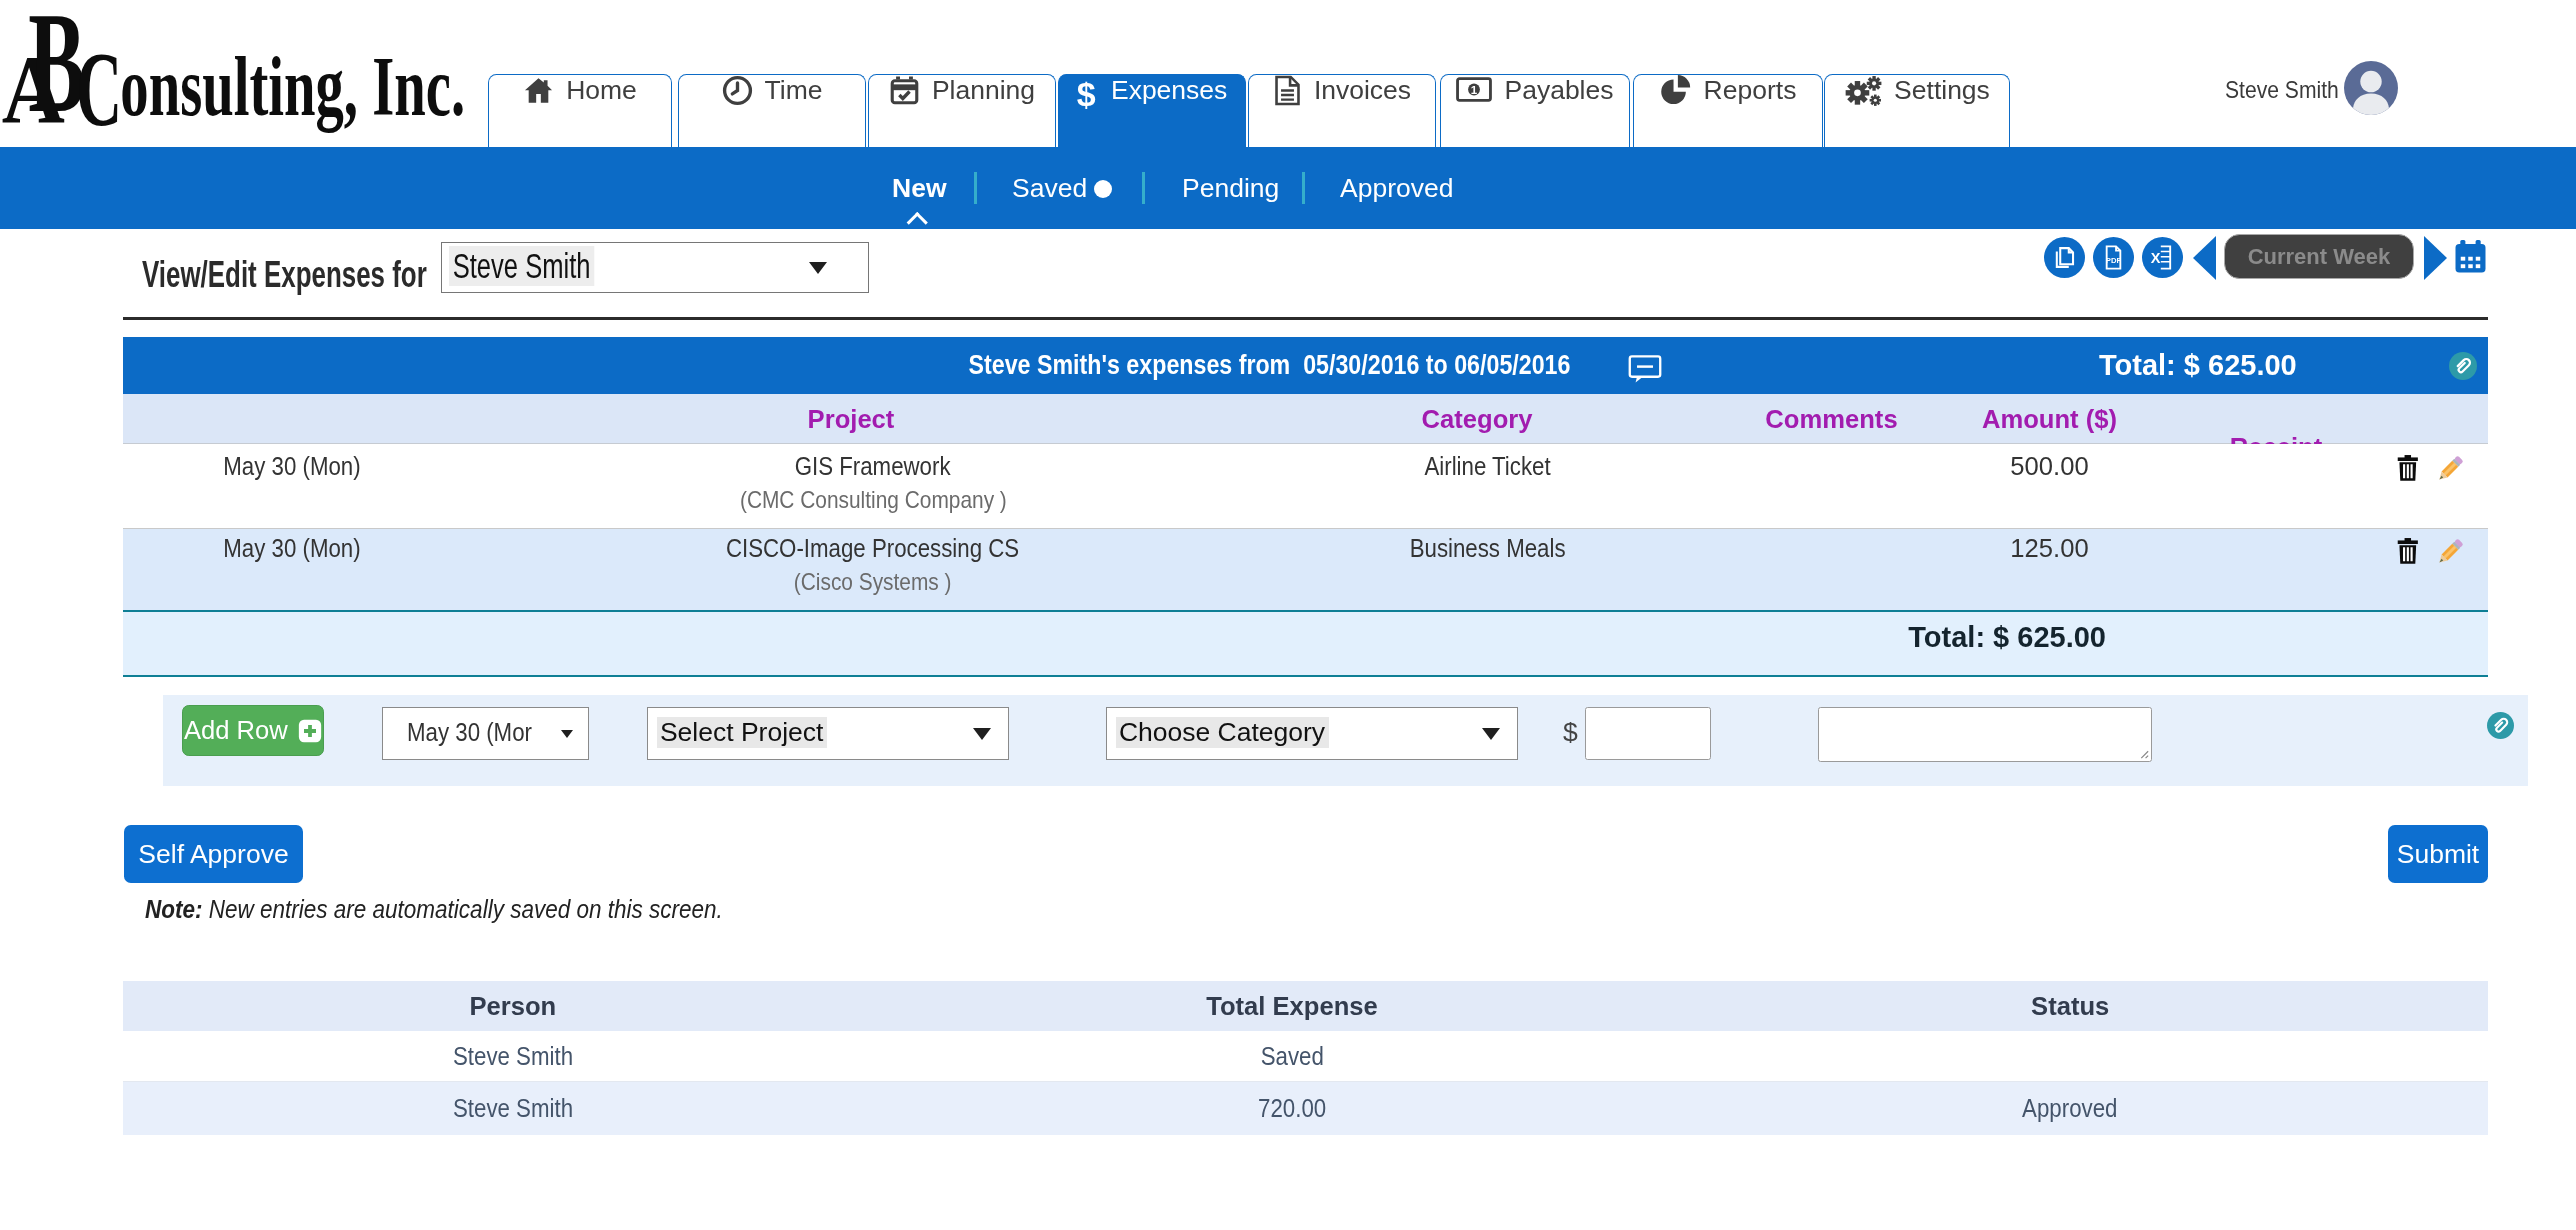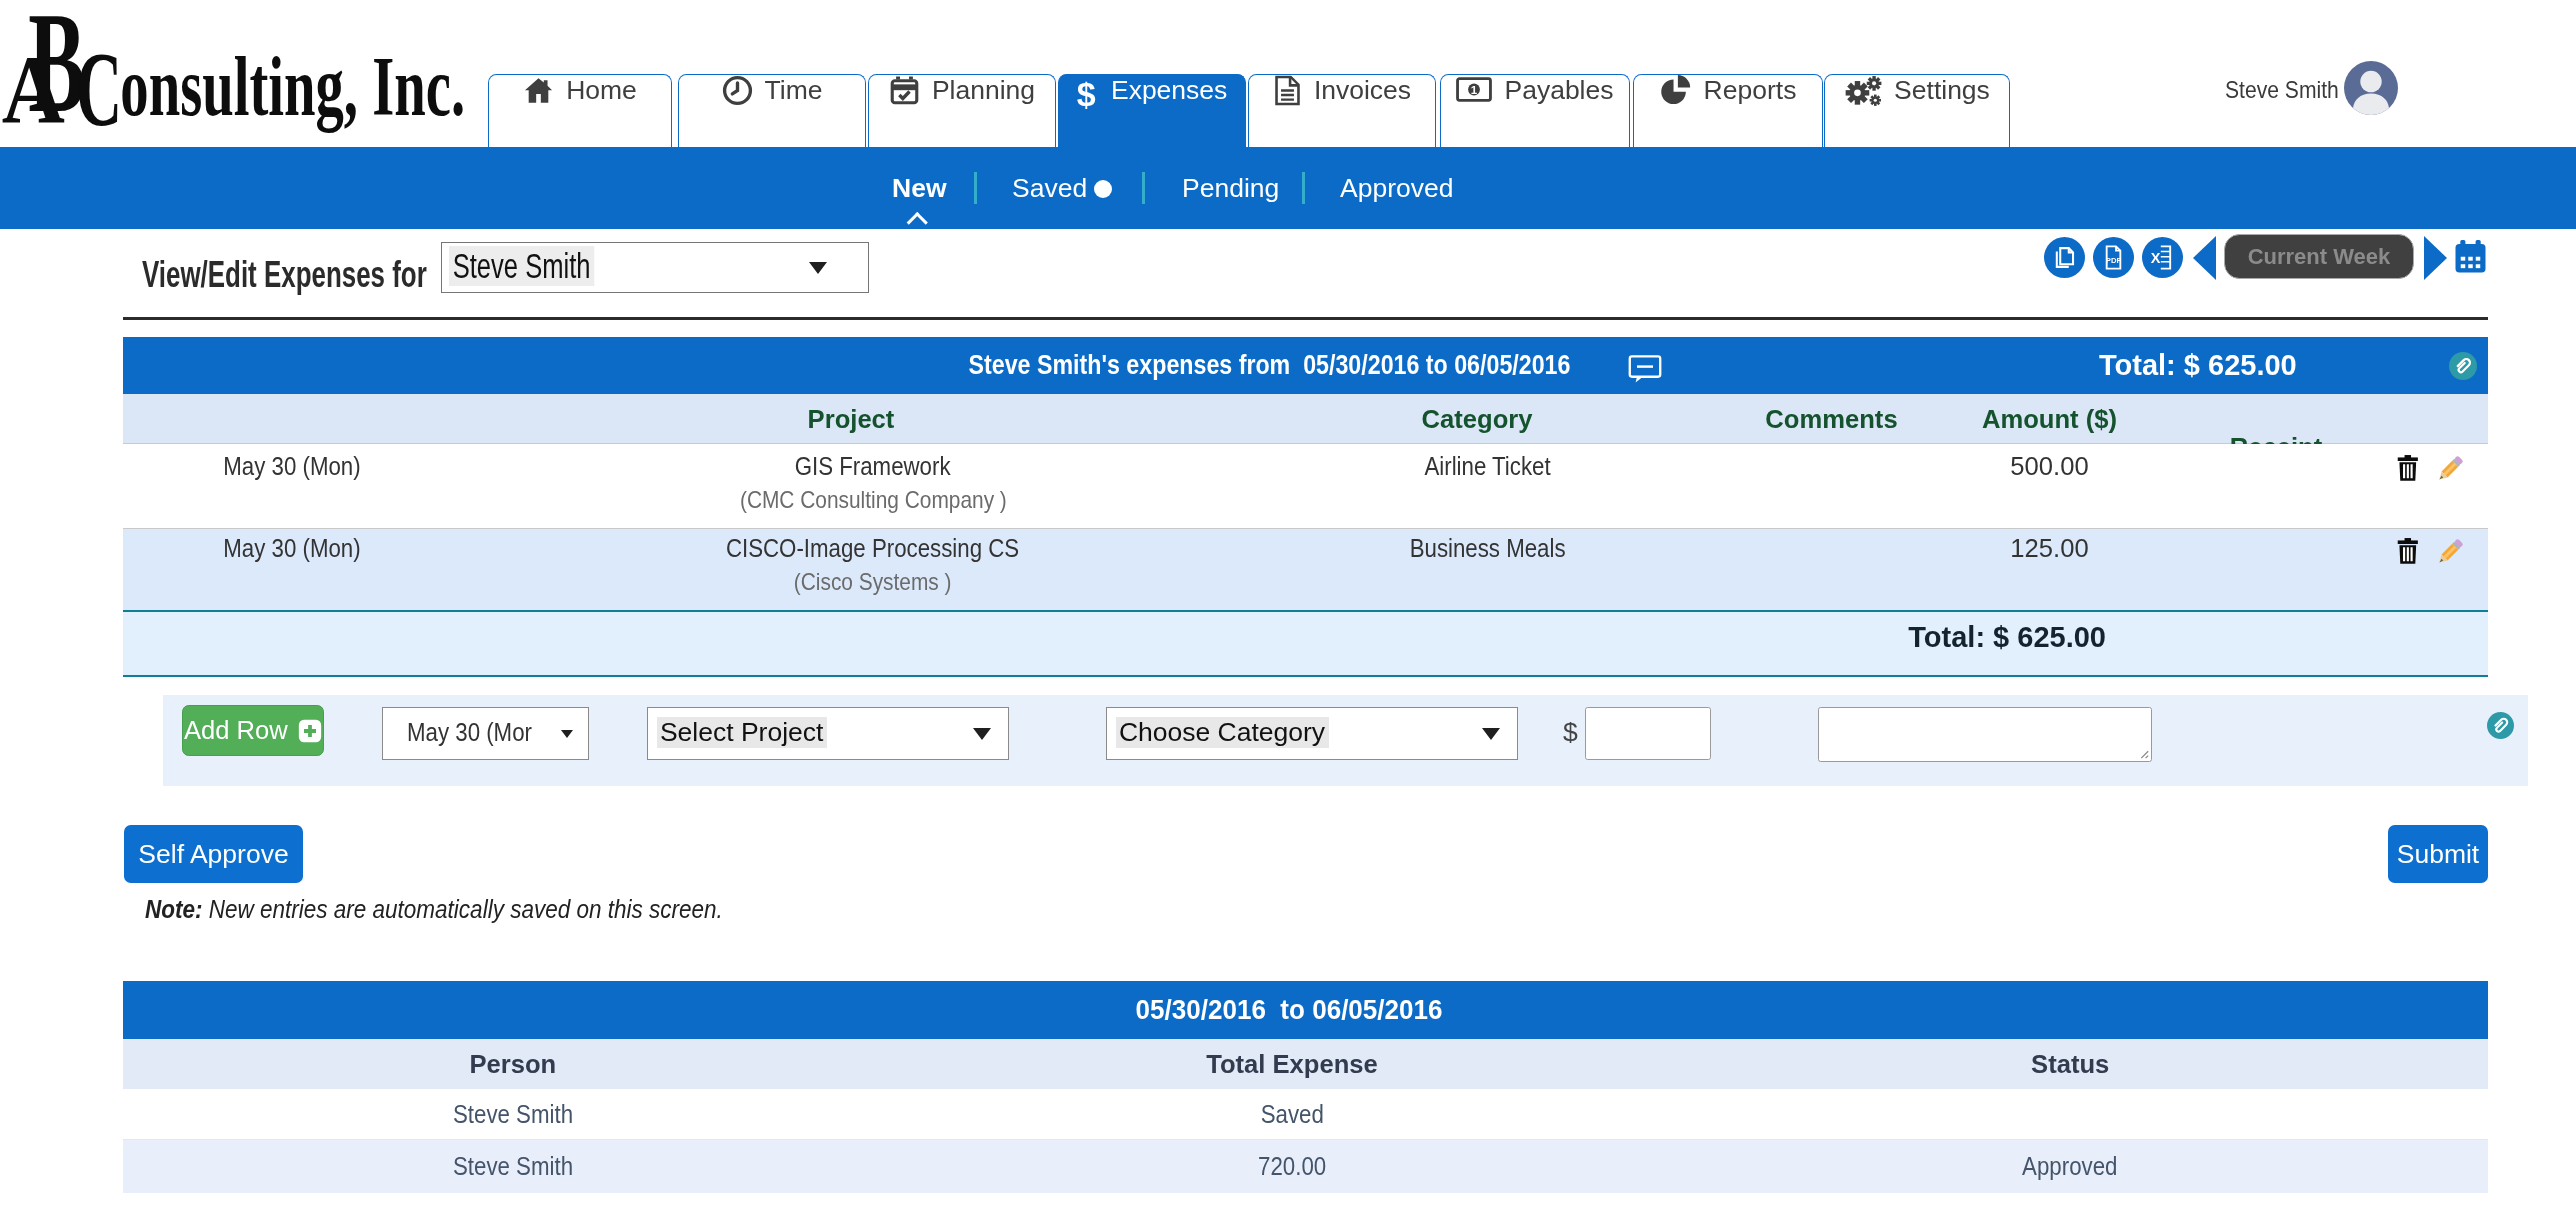--- a/index.html
+++ b/index.html
@@ -41,21 +41,21 @@
   
   .circ{position:absolute;width:41px;height:41px;border-radius:50%;background:var(--blue);text-decoration:underline;}
   .tri{position:absolute;width:0;height:0;}
   .cwbtn{position:absolute;left:2224px;top:234px;width:190px;height:45px;background:#404040;
     border:1.7px solid #a8a8a8;border-radius:15.4px;display:flex;align-items:center;justify-content:center;
     color:#8b8b8b;font-weight:bold;font-size:22px;}
 
   
   .tblhead{position:absolute;left:123px;top:337px;width:2365px;height:57px;background:var(--blue);color:#fff;}
   .colrow{position:absolute;left:123px;top:394px;width:2365px;height:50px;background:var(--colhead);border-bottom:1.7px solid #c6cbd2;
-    font-weight:bold;color:#14532d;font-size:25.6px;}
+    font-weight:bold;color:#a21caf;font-size:25.6px;}
   .colrow div{position:absolute;top:0;height:50px;display:flex;align-items:center;justify-content:center;}
   .row{position:absolute;left:123px;width:2365px;font-size:25.6px;color:#333;}
   .cell{position:absolute;top:0;display:flex;align-items:flex-start;justify-content:center;line-height:34px;}
   .sq{display:inline-block;transform:scaleX(.87);}
   .totalrow{position:absolute;left:123px;top:610px;width:2365px;height:67px;background:var(--totalbg);
     border-top:2.6px solid var(--teal);border-bottom:2.6px solid var(--teal);}
   .totalrow .t{position:absolute;right:382px;top:8.5px;font-size:29px;font-weight:bold;color:#14242e;}
 
   
   .band{position:absolute;left:123px;top:695px;width:2365px;height:91px;background:var(--band);margin-left:40px;}
@@ -405,23 +405,20 @@
   </svg>
 </div>
 
 <div id="actions">
   <div class="btn" style="left:124px;top:825px;width:179px;height:58px;">Self Approve</div>
   <div class="btn" style="left:2388px;top:825px;width:100px;height:58px;">Submit</div>
   <div class="note"><b>Note:</b> New entries are automatically saved on this screen.</div>
 </div>
 
 <div class="btbl" id="bottomtable">
-  <div class="bh">
-      <span>05/30/2016&nbsp; to 06/05/2016</span>
-    </div>
   <div class="hr">
       <div class="c1">Person</div>
       <div class="c2">Total Expense</div>
       <div class="c3">Status</div>
     </div>
   <div class="r" style="height:51px;background:#fff;border-bottom:1.7px solid #e3e8f0;">
       <div class="c1">
         <span class="sq">Steve Smith</span>
       </div>
       <div class="c3">

